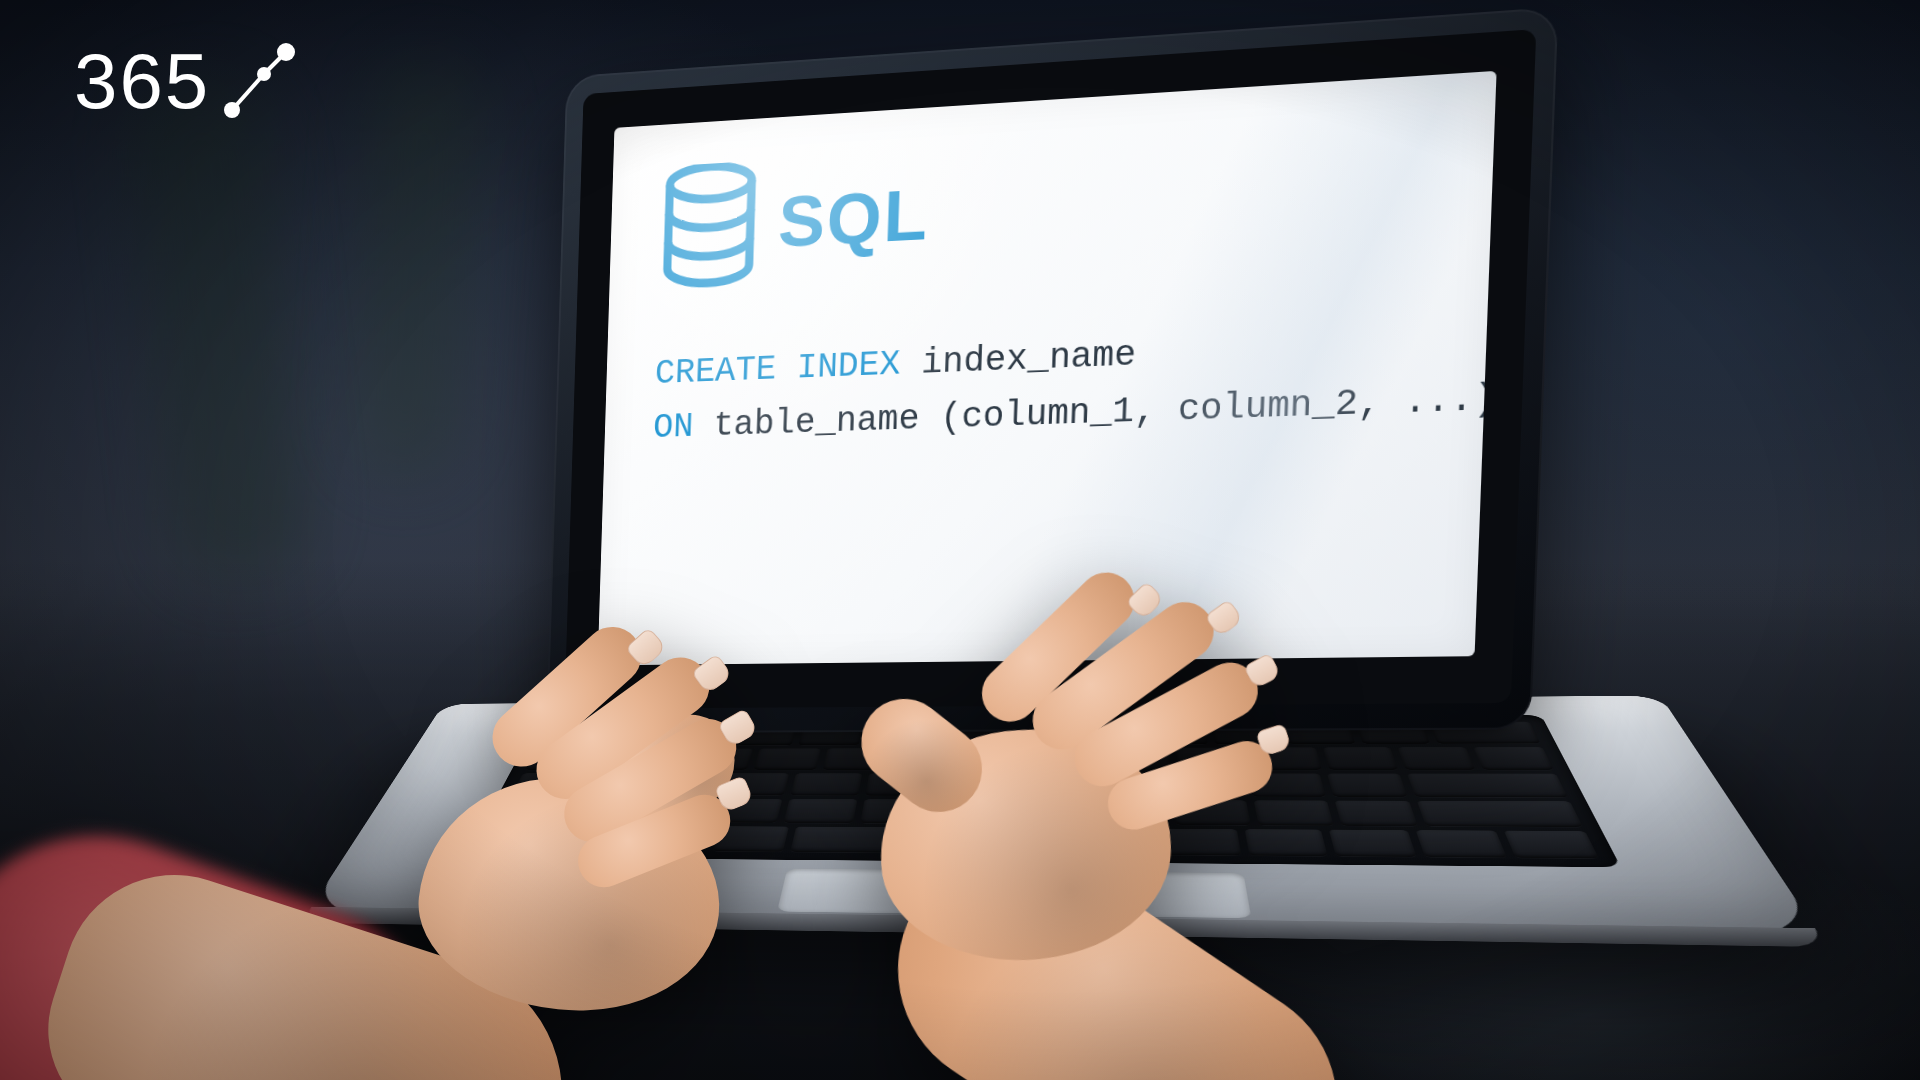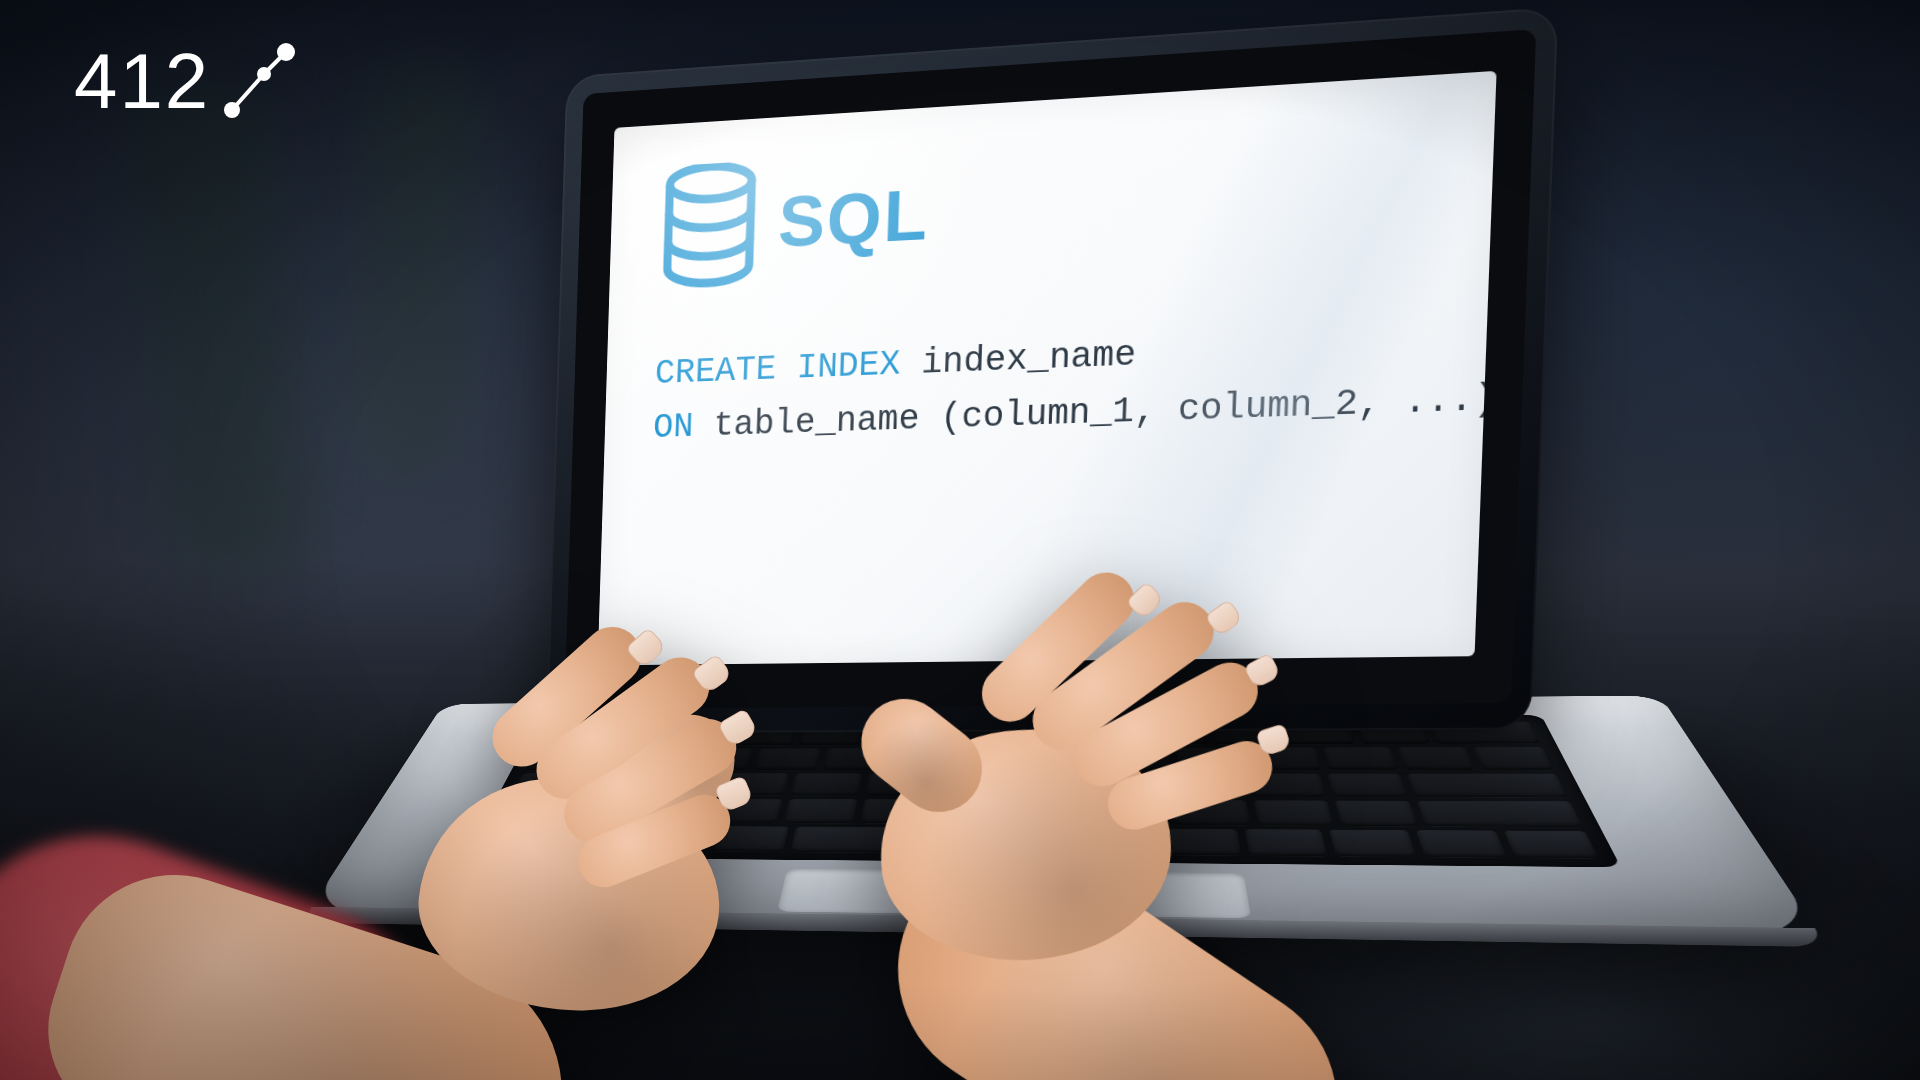--- a/index.html
+++ b/index.html
@@ -240,21 +240,21 @@
 </style>
 </head>
 <body>
 
 <div class="scene">
 
   <div class="bg-blob b1"></div>
   <div class="bg-blob b2"></div>
 
   <div class="logo365">
-    <span class="txt">412</span>
+    <span class="txt">365</span>
     <svg width="84" height="84" viewBox="0 0 84 84">
       <line x1="16" y1="70" x2="48" y2="34" stroke="#ffffff" stroke-width="4"></line>
       <line x1="48" y1="34" x2="70" y2="12" stroke="#ffffff" stroke-width="4"></line>
       <circle cx="16" cy="70" r="8" fill="#ffffff"></circle>
       <circle cx="48" cy="34" r="7" fill="#ffffff"></circle>
       <circle cx="70" cy="12" r="9" fill="#ffffff"></circle>
     </svg>
   </div>
 
   <div class="desk"></div>

